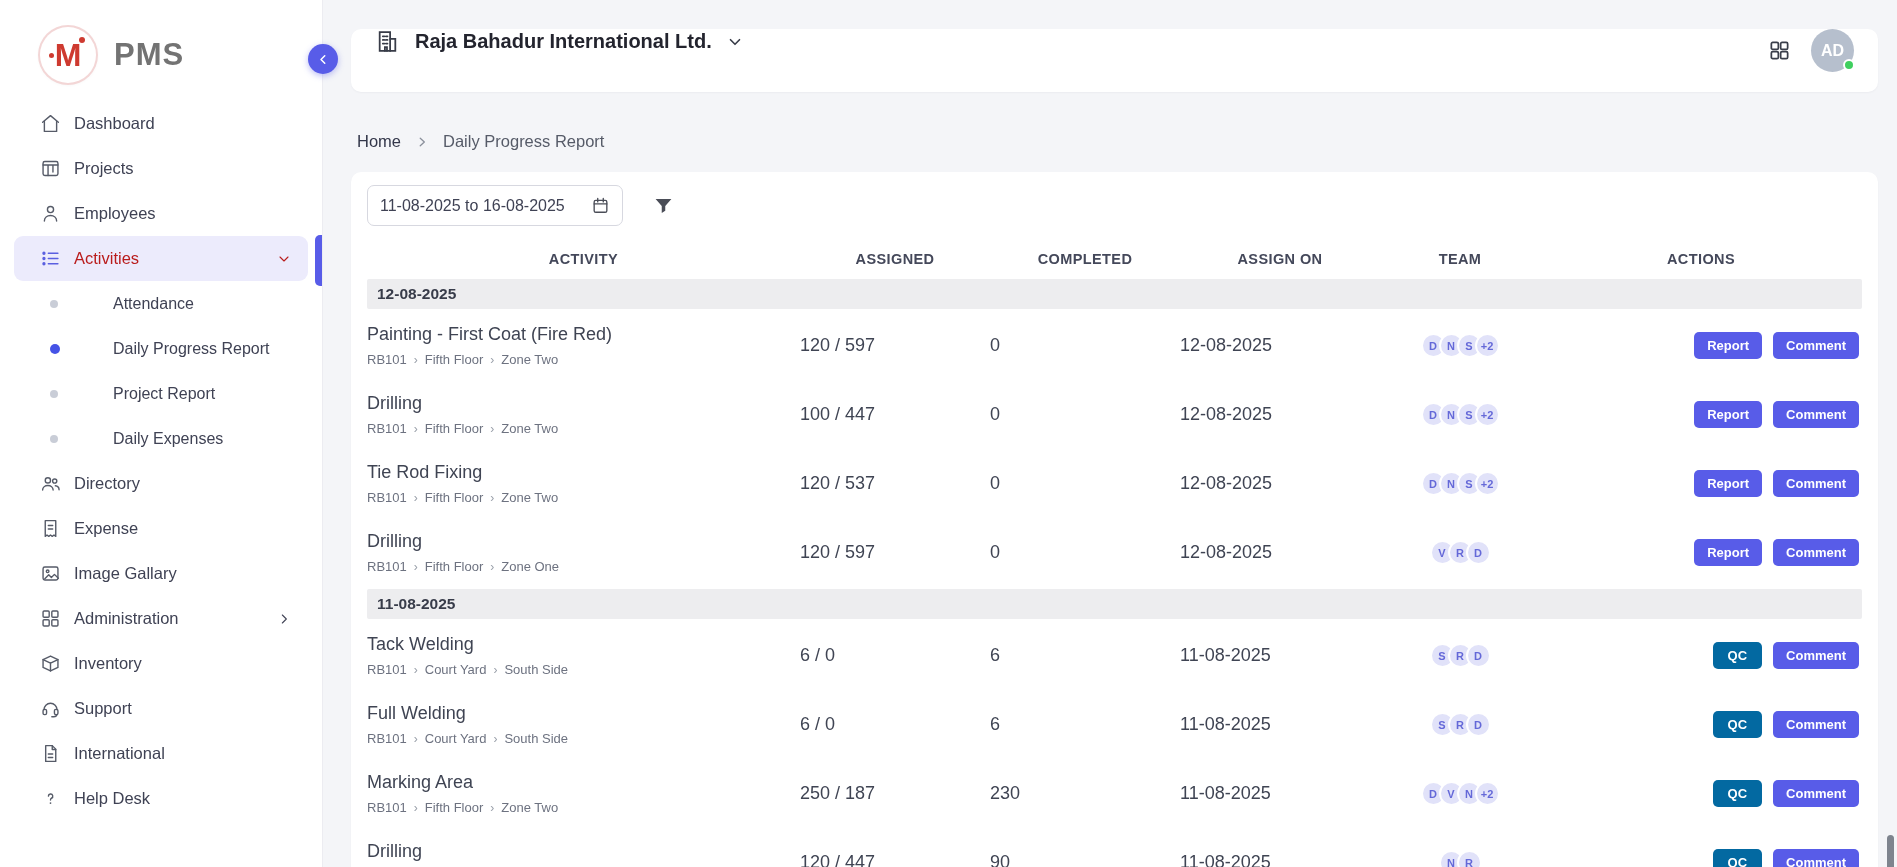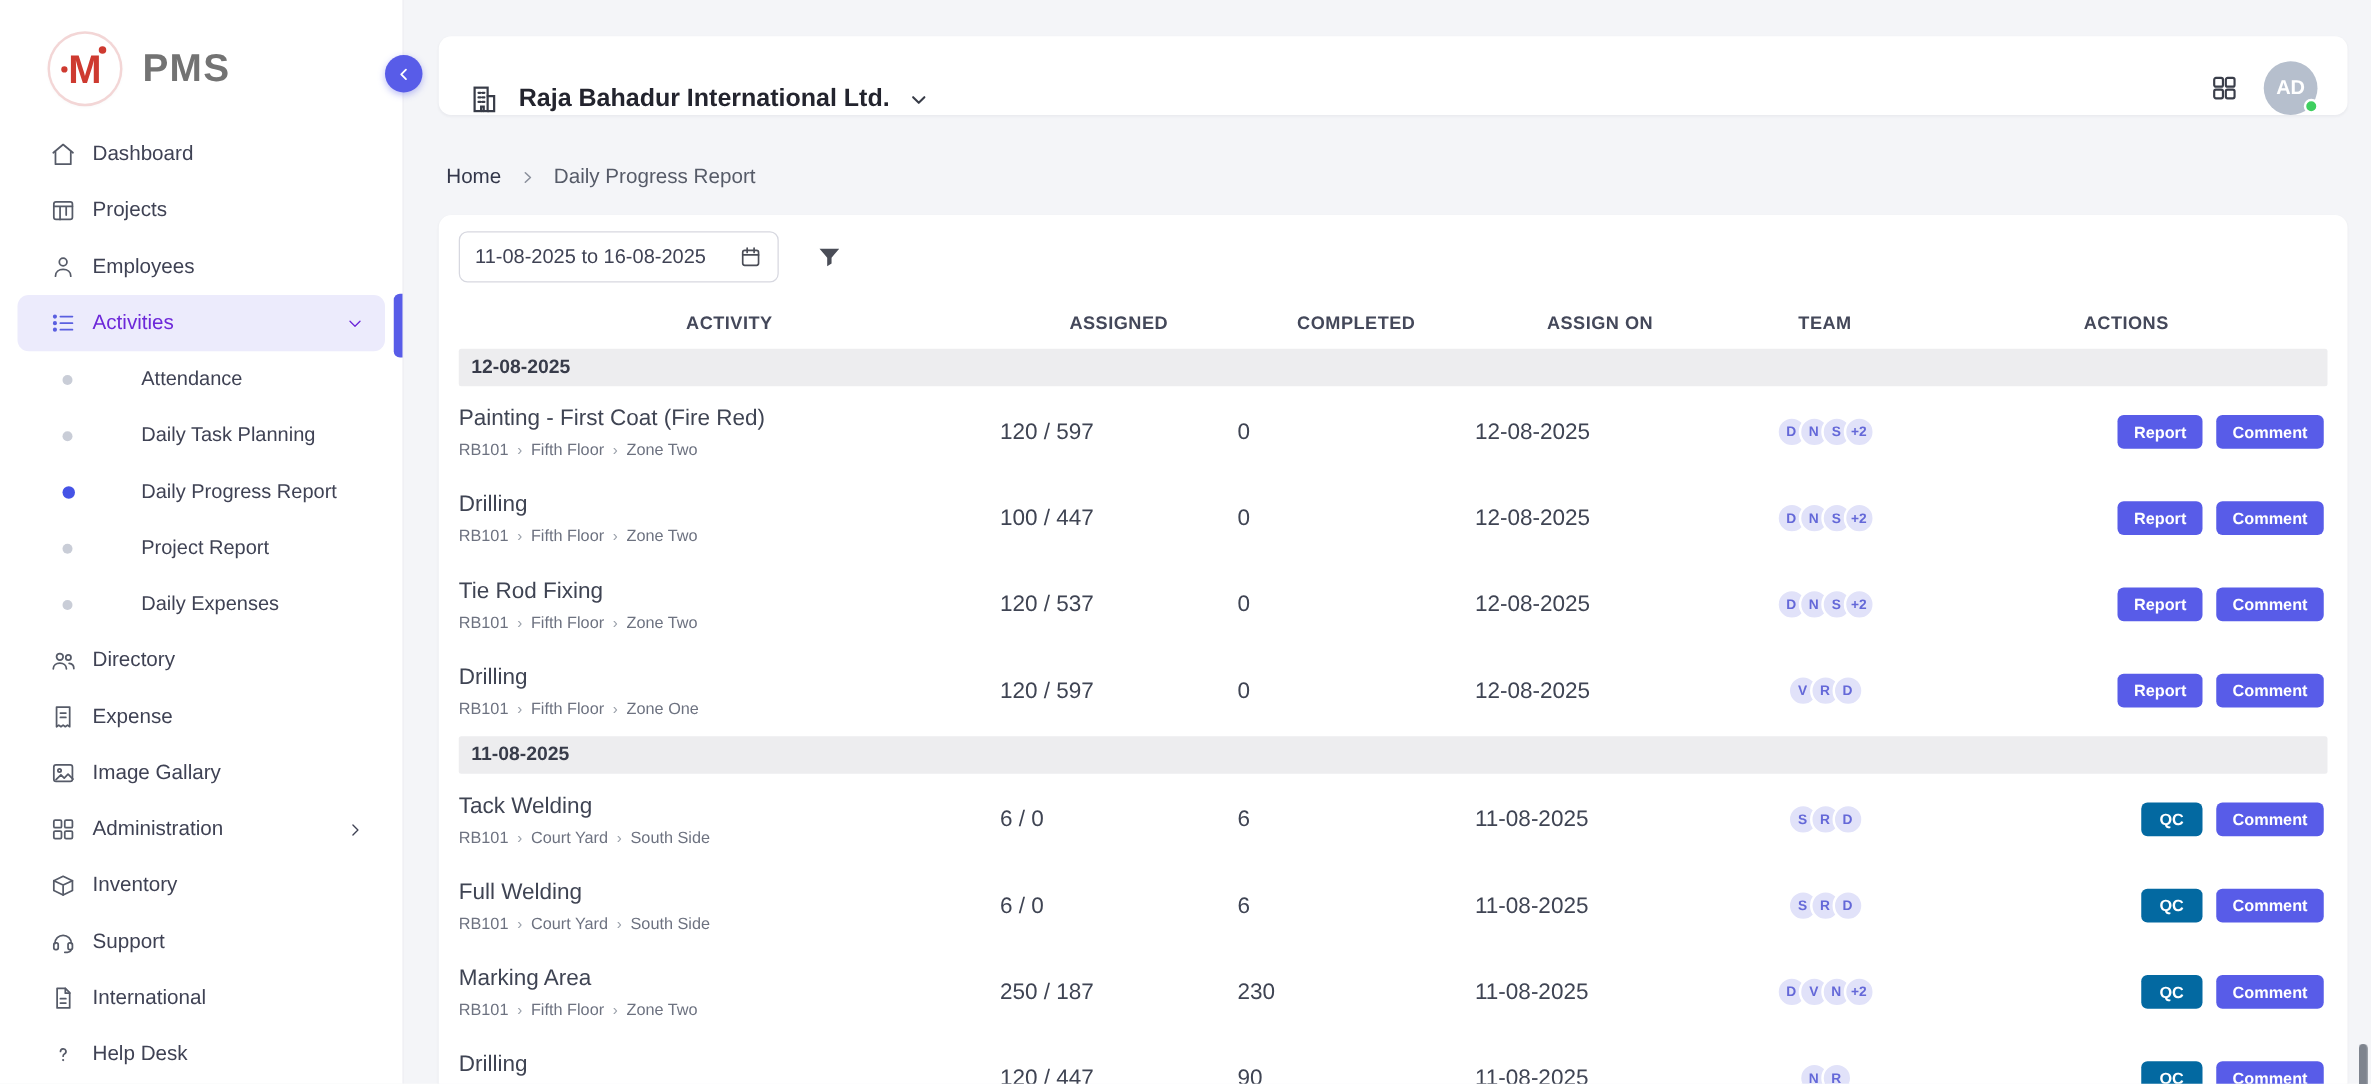--- a/index.html
+++ b/index.html
@@ -38,41 +38,41 @@
   .collapse-btn svg { width: 15px; height: 15px; stroke: #fff; fill: none; stroke-width: 2.4; stroke-linecap: round; stroke-linejoin: round; }
 
   nav { margin-top: 18px; }
   .nav-item {
     display: flex; align-items: center;
     height: 45px; margin: 0 14px; padding: 0 16px 0 26px;
     border-radius: 9px; font-size: 16.5px; color: #3f4254; cursor: pointer;
   }
   .nav-item .nicon { width: 21px; height: 21px; display: flex; margin-right: 13px; color: #565b68; }
   .nav-item svg { width: 21px; height: 21px; fill: none; stroke: currentColor; stroke-width: 1.6; stroke-linecap: round; stroke-linejoin: round; }
-  .nav-item.active { background: #ecebfc; color: #6d28d9; font-weight: 500; }
+  .nav-item.active { background: #ecebfc; color: #b91c1c; font-weight: 500; }
   .nav-item.active .nicon { color: #5a5fe0; }
   .nav-chevron { margin-left: auto; display: flex; }
   .nav-chevron svg { width: 16px; height: 16px; }
   .active-indicator {
     position: absolute; right: 0; top: 235px; width: 7px; height: 51px;
     background: #585ce8; border-radius: 5px 0 0 5px;
   }
   .sub-item {
     display: flex; align-items: center; height: 45px;
     padding-left: 50px; font-size: 16px; color: #3f4254; cursor: pointer;
   }
   .sub-item .dot { width: 8px; height: 8px; border-radius: 50%; background: #c9cdd7; margin-right: 55px; flex: none; }
   .sub-item.active .dot { background: #4553e6; width: 10px; height: 10px; margin-right: 53px; }
 
   
   .main { flex: 1; padding: 29px 19px 0 28px; position: relative; }
 
   .topbar {
     height: 63px; background: #fff; border-radius: 10px;
-    display: flex; align-items: flex-end; padding: 0 24px;
+    display: flex; align-items: flex-start; padding: 0 24px;
     box-shadow: 0 1px 2px rgba(30,30,60,.04);
   }
   .company-select { display: flex; align-items: center; cursor: pointer; }
   .company-select svg.bld { width: 25px; height: 25px; fill: none; stroke: #383c48; stroke-width: 1.7; stroke-linecap: round; }
   .company-name { font-size: 20px; font-weight: 700; color: #23242e; margin-left: 15px; }
   .company-select svg.chv { width: 18px; height: 18px; fill: none; stroke: #383c48; stroke-width: 2.2; stroke-linecap: round; stroke-linejoin: round; margin-left: 14px; }
   .topbar-right { margin-left: auto; display: flex; align-items: center; gap: 20px; }
   .apps-btn { background: none; border: none; cursor: pointer; display: flex; }
   .apps-btn svg { width: 23px; height: 23px; fill: none; stroke: #3a3e4a; stroke-width: 1.8; }
   .avatar { width: 43px; height: 43px; border-radius: 50%; background: #b6bfcd; color: #fff; font-size: 16px; font-weight: 600; display: flex; align-items: center; justify-content: center; position: relative; cursor: pointer; }
@@ -202,24 +202,20 @@
             <svg viewBox="0 0 24 24">
               <polyline points="6 9 12 15 18 9"></polyline>
             </svg>
           </span>
       </div>
 
       <div class="sub-item">
         <span class="dot"></span>
         <span>Attendance</span>
       </div>
-      <div class="sub-item">
-        <span class="dot"></span>
-        <span>Daily Task Planning</span>
-      </div>
       <div class="sub-item active">
         <span class="dot"></span>
         <span>Daily Progress Report</span>
       </div>
       <div class="sub-item">
         <span class="dot"></span>
         <span>Project Report</span>
       </div>
       <div class="sub-item">
         <span class="dot"></span>

